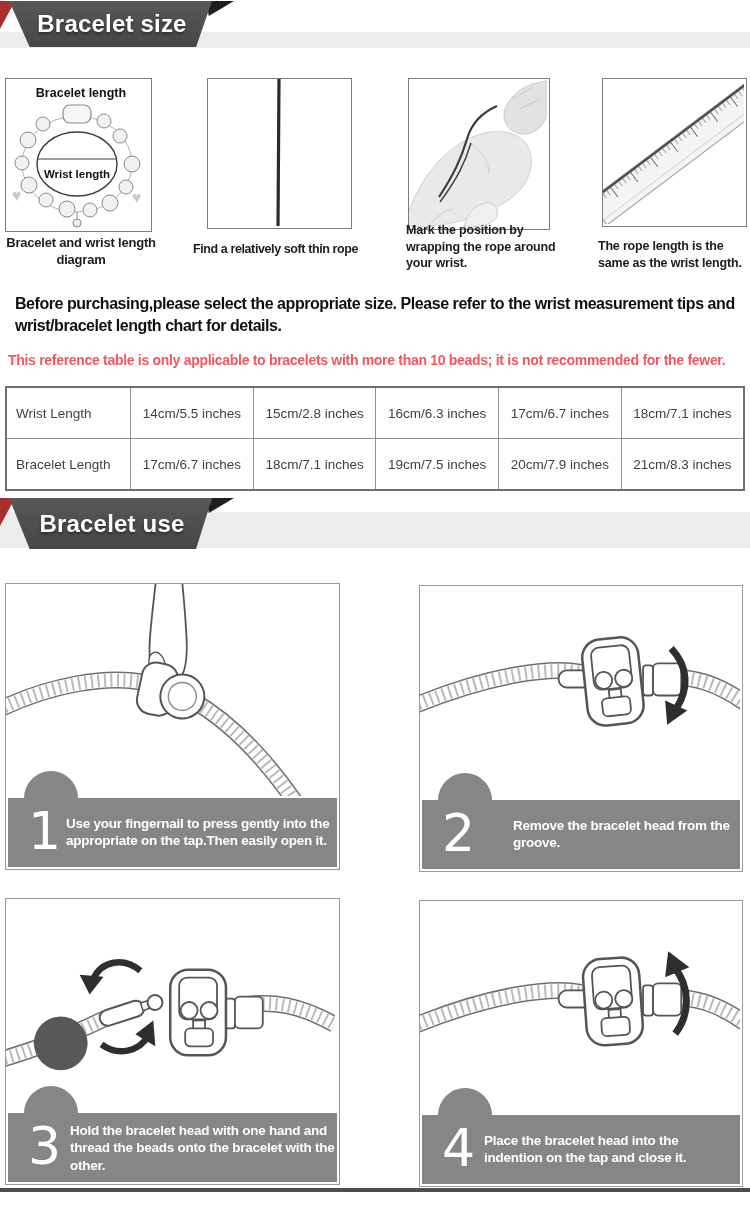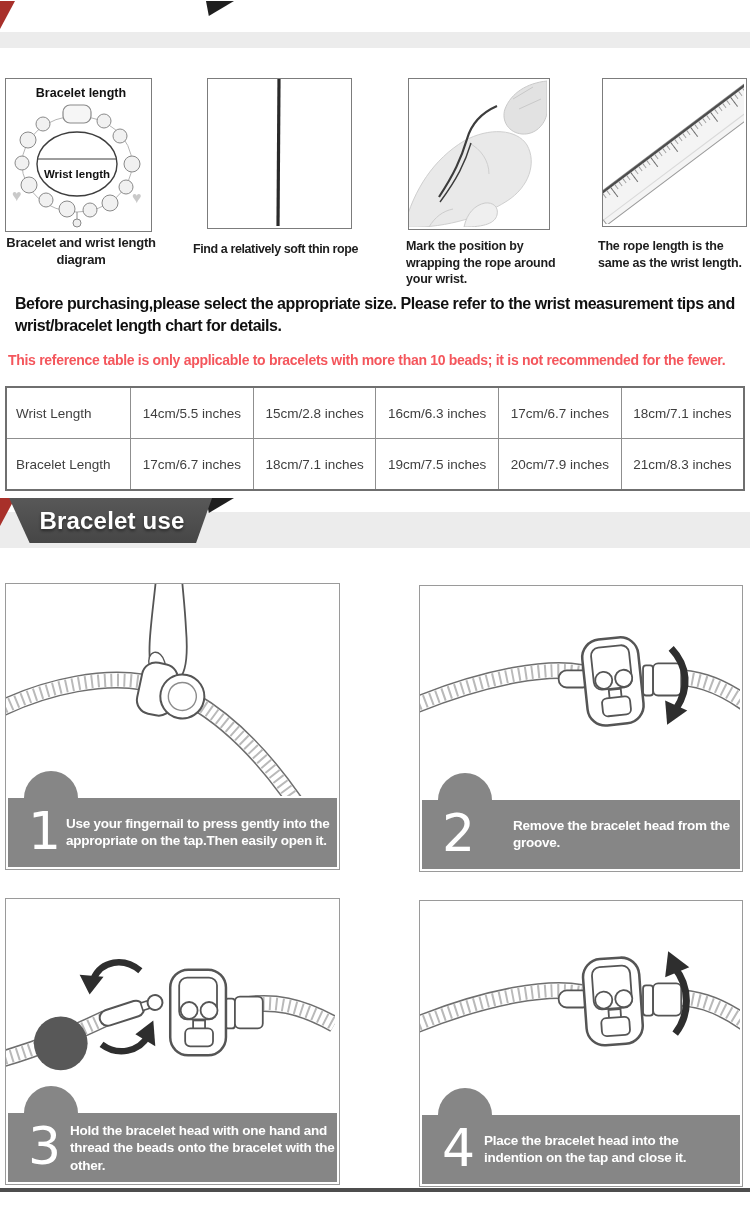--- a/index.html
+++ b/index.html
@@ -25,21 +25,21 @@
   
   .mbox{position:absolute;background:#fff;border:1px solid #7c7c7c;overflow:hidden;}
   #box1{left:5px;top:78px;width:145px;height:152px;}
   #box2{left:207px;top:78px;width:143px;height:149px;}
   #box3{left:408px;top:78px;width:140px;height:150px;}
   #box4{left:602px;top:78px;width:143px;height:147px;}
   .mcap{position:absolute;font-weight:bold;color:#1d1d1d;font-size:12.5px;
         line-height:1.32;letter-spacing:-.2px;}
   #cap1{left:2px;top:234px;width:158px;text-align:center;font-size:13px;}
   #cap2{left:193px;top:241px;white-space:nowrap;letter-spacing:-.4px;}
-  #cap3{left:406px;top:238px;width:160px;}
+  #cap3{left:406px;top:222px;width:160px;}
   #cap4{left:598px;top:238px;width:158px;}
 
   
   #note{position:absolute;left:15px;top:293px;width:726px;font-weight:bold;
         font-size:16px;line-height:1.38;letter-spacing:-.45px;color:#101010;}
   #warning{position:absolute;left:8px;top:352px;white-space:nowrap;font-weight:bold;
            font-size:14px;letter-spacing:-.3px;color:#f4565c;}
   #size-table{position:absolute;left:5px;top:386px;width:740px;border-collapse:collapse;
               table-layout:fixed;font-size:13.5px;color:#3f3f3f;}
   #size-table td{border:1px solid #8f8f8f;height:50px;text-align:center;
@@ -90,20 +90,23 @@
         <circle cx="11" cy="-2" r="8.5" class="ln" stroke-width="1.8"></circle>
         <rect x="-5" y="8" width="12" height="9" class="ln" stroke-width="1.8"></rect>
         <rect x="-13" y="16" width="28" height="18" rx="5" class="ln" stroke-width="1.8"></rect>
       </g>
     </defs>
   </svg>
 
   <div class="strip strip1"></div>
   <div class="red-wedge" style="top:1px"></div>
   <div class="fold" style="left:206px;top:1px"></div>
+  <div class="banner" style="top:1px">
+    <div class="banner-label">Bracelet size</div>
+  </div>
 
   <div class="mbox" id="box1">
     <svg viewBox="0 0 143 150" width="143" height="150">
       <ellipse cx="71" cy="85" rx="55" ry="48" fill="none" stroke="#b5b5b5" stroke-width="1"></ellipse>
       <g fill="#f1f1f1" stroke="#8a8a8a" stroke-width="1">
         <circle cx="126" cy="85" r="8"></circle>
           <circle cx="120" cy="108" r="7"></circle>
         <circle cx="104" cy="124" r="8"></circle>
           <circle cx="84" cy="131" r="7"></circle>
         <circle cx="61" cy="130" r="8"></circle>
@@ -191,21 +194,21 @@
       <td>19cm/7.5 inches</td>
       <td>20cm/7.9 inches</td>
       <td>21cm/8.3 inches</td>
     </tr>
   </tbody>
     </table>
 
   <div class="strip strip2"></div>
   <div class="red-wedge" style="top:498px"></div>
   <div class="fold" style="left:206px;top:498px"></div>
-  <div class="banner" style="top:498px;height:45px">
+  <div class="banner" style="top:498px;height:51px">
     <div class="banner-label">Bracelet use</div>
   </div>
 
   <div class="panel" id="p1">
     <svg class="illus" viewBox="0 0 331 212">
       <path class="tube-o" d="M-8 126 C 45 100 100 92 136 98"></path>
       <path class="tube-f" d="M-8 126 C 45 100 100 92 136 98"></path>
       <path class="tube-c" d="M-8 126 C 45 100 100 92 136 98"></path>
       <path class="tube-o" d="M186 116 C 228 140 262 178 292 222"></path>
       <path class="tube-f" d="M186 116 C 228 140 262 178 292 222"></path>

